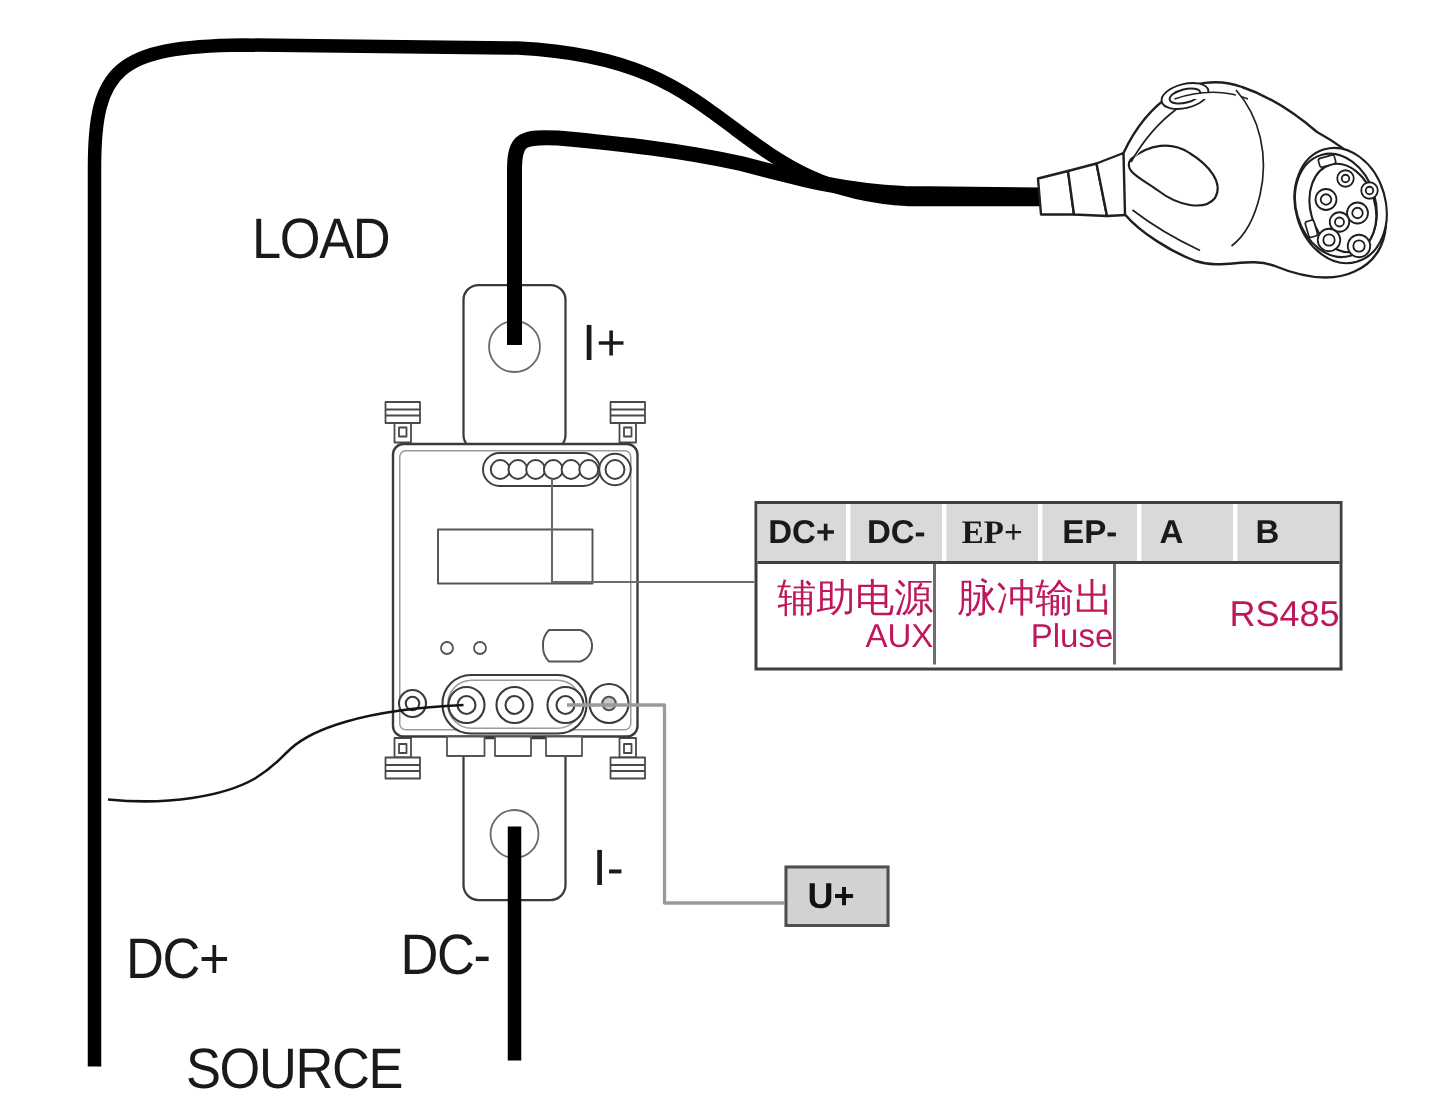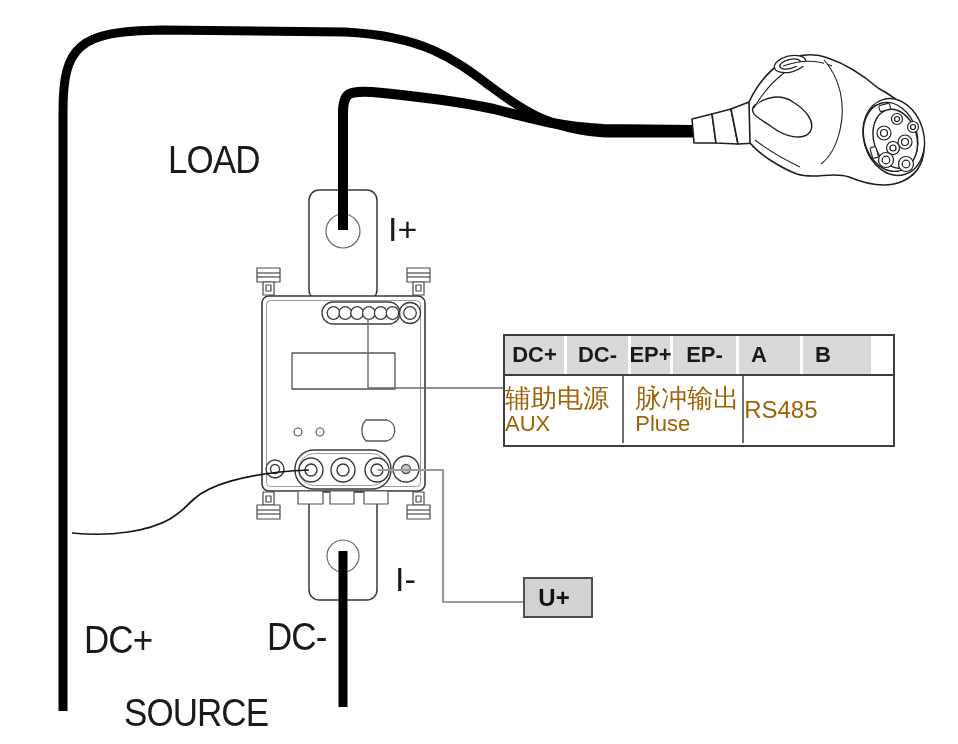--- a/index.html
+++ b/index.html
@@ -20,28 +20,28 @@
     position:absolute;left:503px;top:334px;width:392px;height:113px;
     border:2px solid #3f3f3f;background:#fff;box-sizing:border-box;
   }
   .tbl-head{display:flex;height:40px;border-bottom:2px solid #3f3f3f;box-sizing:border-box;}
   .th{
     background:var(--header-bg,#d9d9d9);display:flex;align-items:center;justify-content:center;
     font-weight:bold;font-size:22px;box-sizing:border-box;border-right:3px solid #fff;color:#1a1a1a;
   }
   .th:nth-child(1){width:62px;}
   .th:nth-child(2){width:64px;}
-  .th:nth-child(3){width:42px;}
+  .th:nth-child(3){width:64px;font-family:Liberation Serif, serif;}
   .th:nth-child(4){width:66px;}
   .th:nth-child(5){width:64px;justify-content:flex-start;padding-left:12px;}
   .th:nth-child(6){width:68px;justify-content:flex-start;padding-left:12px;border-right:none;}
   .tbl-body{display:flex;height:67px;}
   .td{
-    display:flex;flex-direction:column;justify-content:center;align-items:flex-start;
-    box-sizing:border-box;line-height:1.08;color:#a16207;
+    display:flex;flex-direction:column;justify-content:center;align-items:flex-end;
+    box-sizing:border-box;line-height:1.08;color:#be185d;
   }
   .td .zh{font-size:26px;}
   .td .en{font-size:22px;}
   .td:nth-child(1){width:126px;}
   .td:nth-child(2){width:130px;border-left:2px solid #6e6e6e;border-right:2px solid #6e6e6e;padding-left:11px;}
   .td:nth-child(3){width:160px;font-size:24px;}
   
   .ubox{
     position:absolute;left:523px;top:577px;width:70px;height:41px;box-sizing:border-box;
     background:var(--ubox-bg,#d2d2d2);border:2px solid #4f4f4f;

